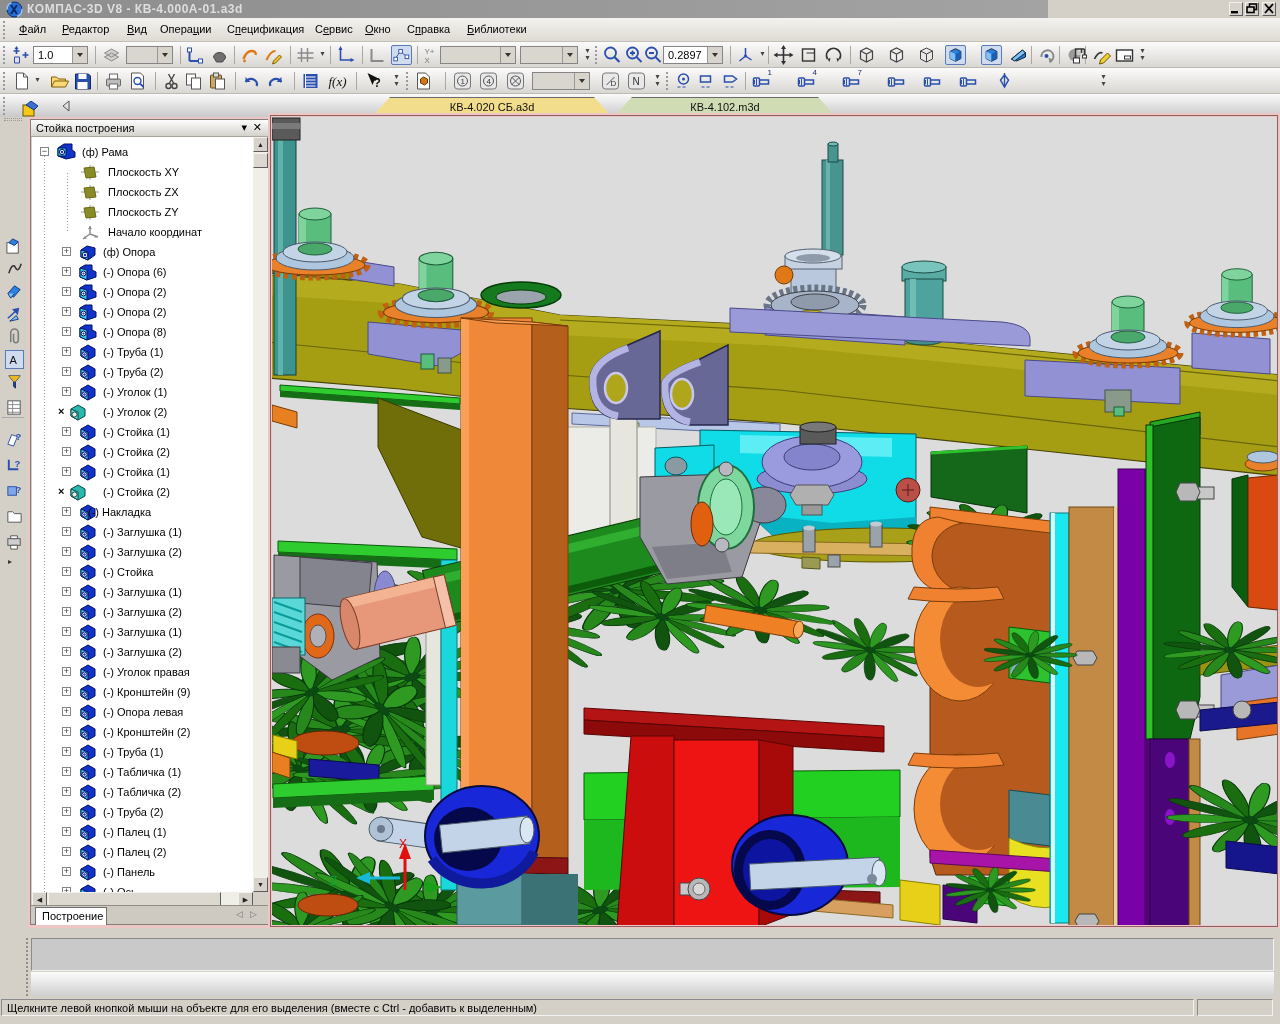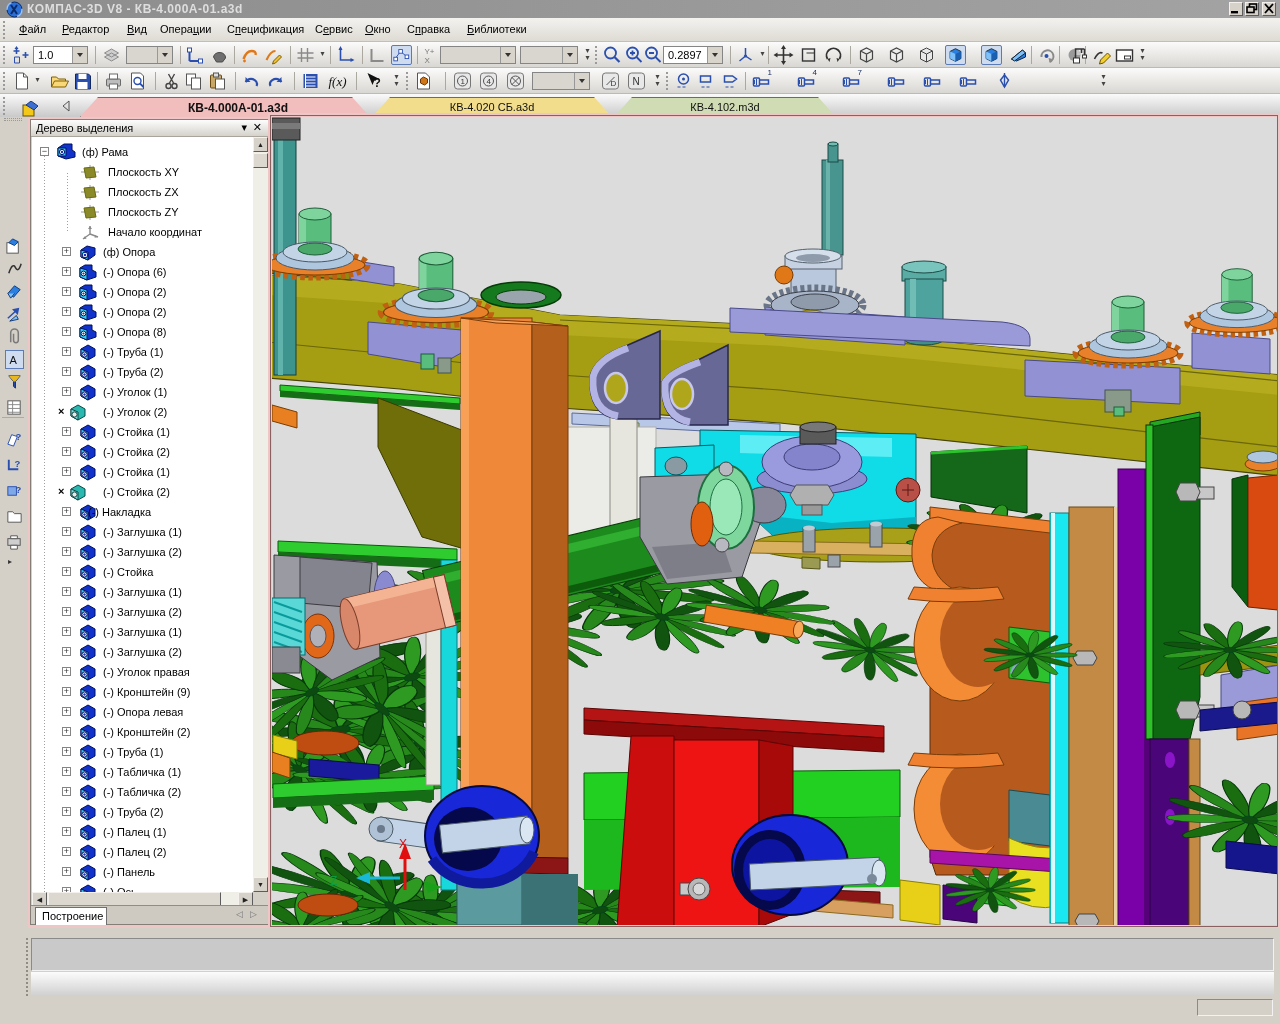--- a/index.html
+++ b/index.html
@@ -1,19 +1,19 @@
 <!DOCTYPE html>
 <html><head><meta charset="utf-8">
 <style>
 html,body{margin:0;padding:0;width:1280px;height:1024px;overflow:hidden;
  font-family:"Liberation Sans",sans-serif;background:#d4d0c8;}
 *{box-sizing:border-box;}
 .abs{position:absolute;}
 
-#title{position:absolute;left:0;top:0;width:1280px;height:18px;
+#title{position:absolute;left:0;top:0;width:1048px;height:18px;
  background:linear-gradient(to right,#8d8d8d,#a3a3a3);color:#dedede;
  font-size:12px;font-weight:bold;}
 #title .txt{position:absolute;left:27px;top:2px;letter-spacing:.5px;}
 .wbtn{position:absolute;top:2px;width:14px;height:14px;background:#d6d2ca;
  border:1px solid;border-color:#f4f1ec #5c5c5c #5c5c5c #f4f1ec;
  font-size:9px;line-height:11px;text-align:center;color:#000;font-weight:bold;}
 
 #menu{position:absolute;left:0;top:18px;width:1280px;height:24px;
  background:linear-gradient(#f3f2ef,#dedbd4);border-bottom:1px solid #c2bfb8;
  font-size:11px;color:#000;}
@@ -425,22 +425,20 @@
   </div>
 <div id="tabs">
  <div class="grip" style="left:3px;top:3px"></div>
  <svg class="abs" style="left:22px;top:7px" width="17" height="16" viewBox="0 0 17 16">
   <rect x="1" y="4" width="11" height="11" fill="#f4c818" stroke="#6a5200"></rect>
   <path d="M4 4 L9 0 L16 5 L12 9 Z" fill="#3d6fd0" stroke="#1a3a80"></path>
  </svg>
  <svg class="abs" style="left:60px;top:6px" width="12" height="12" viewBox="0 0 12 12">
   <path d="M9 1 L3 6 L9 11 Z" fill="none" stroke="#555"></path>
  </svg>
- <div class="dtab" style="left:80px;width:290px;background:#f2bdbd;font-weight:bold;
-  clip-path:polygon(18px 0,272px 0,290px 20px,0 20px);padding-left:26px;font-size:12px">КВ-4.000A-01.a3d</div>
  <div class="dtab" style="left:372px;width:240px;background:#f2dd8d;
   clip-path:polygon(18px 0,222px 0,240px 20px,0 20px)">КВ-4.020 СБ.a3d</div>
  <div class="dtab" style="left:614px;width:222px;background:#cfdcb4;
   clip-path:polygon(18px 0,204px 0,222px 20px,0 20px)">КВ-4.102.m3d</div>
 </div>
 <div id="ltb">
     <div style="position:absolute;left:4px;top:1px;width:18px;height:3px;border-top:1px dotted #999;border-bottom:1px dotted #999"></div>
     <div class="lic" style="left:5px;top:120px"><svg viewBox="0 0 20 20">
         <rect x="2" y="6" width="12" height="11" fill="#fff" stroke="#555"></rect>
         <path d="M8 2 l6 3-4 4-6-3Z" fill="#2a7fe0" stroke="#123a7a"></path>
@@ -488,21 +486,21 @@
     <div class="lic" style="left:5px;top:415px"><svg viewBox="0 0 20 20">
         <rect x="3" y="7" width="13" height="7" fill="#cfcfcf" stroke="#555"></rect>
         <path d="M6 4 h7 v3 h-7Z M6 14 h7 v4 h-7Z" fill="#fff" stroke="#555"></path>
       </svg></div>
     <div style="position:absolute;left:2px;top:300px;width:22px;height:1px;background:#aaa"></div>
     <div style="position:absolute;left:8px;top:440px;font-size:8px;color:#333">▸</div>
   </div>
 <div id="treewrap">
  <div id="tree">
   <div id="treehead">
-        <span style="position:absolute;left:5px;top:2px">Дерево выделения</span>
+        <span style="position:absolute;left:5px;top:2px">Стойка построения</span>
    <span style="position:absolute;right:22px;top:1px;font-size:11px">▾</span>
    <span style="position:absolute;right:7px;top:1px;font-size:11px">✕</span>
   </div>
   <div id="treebody">
         <div style="position:absolute;left:12px;top:16px;width:1px;height:740px;background-image:linear-gradient(#a0a0a0 1px,transparent 1px);background-size:1px 3px;"></div>
         <div style="position:absolute;left:35px;top:36px;width:1px;height:60px;background-image:linear-gradient(#a0a0a0 1px,transparent 1px);background-size:1px 3px;"></div>
         <div class="row" style="top:6px">
           <div class="pm" style="left:8px;top:4px">−</div>
           <div class="ticon" style="left:24px;top:0;width:20px;height:17px"><svg viewBox="0 0 20 17" width="20" height="17">
               <path d="M2 5 L8 1 L16 1 L16 7 L19 9 L19 14 L10 16 L2 13 Z" fill="#1133cc" stroke="#001060"></path>
@@ -1193,14 +1191,15 @@
       <polygon points="152,764 170,770 156,776" fill="#18a018"></polygon>
     </svg>
   </div>
 <div id="prop">
  <div style="position:absolute;left:26px;top:10px;width:4px;height:58px;
   background-image:radial-gradient(circle at 1px 1px,#908c84 1px,transparent 1.2px);background-size:4px 4px;"></div>
  <div class="p1"></div>
     <div class="p2"></div>
 </div>
 <div id="status">
+ <div class="f1">Щелкните левой кнопкой мыши на объекте для его выделения (вместе с Ctrl - добавить к выделенным)</div>
  <div class="f2"></div>
 </div>
 
 </body></html>

